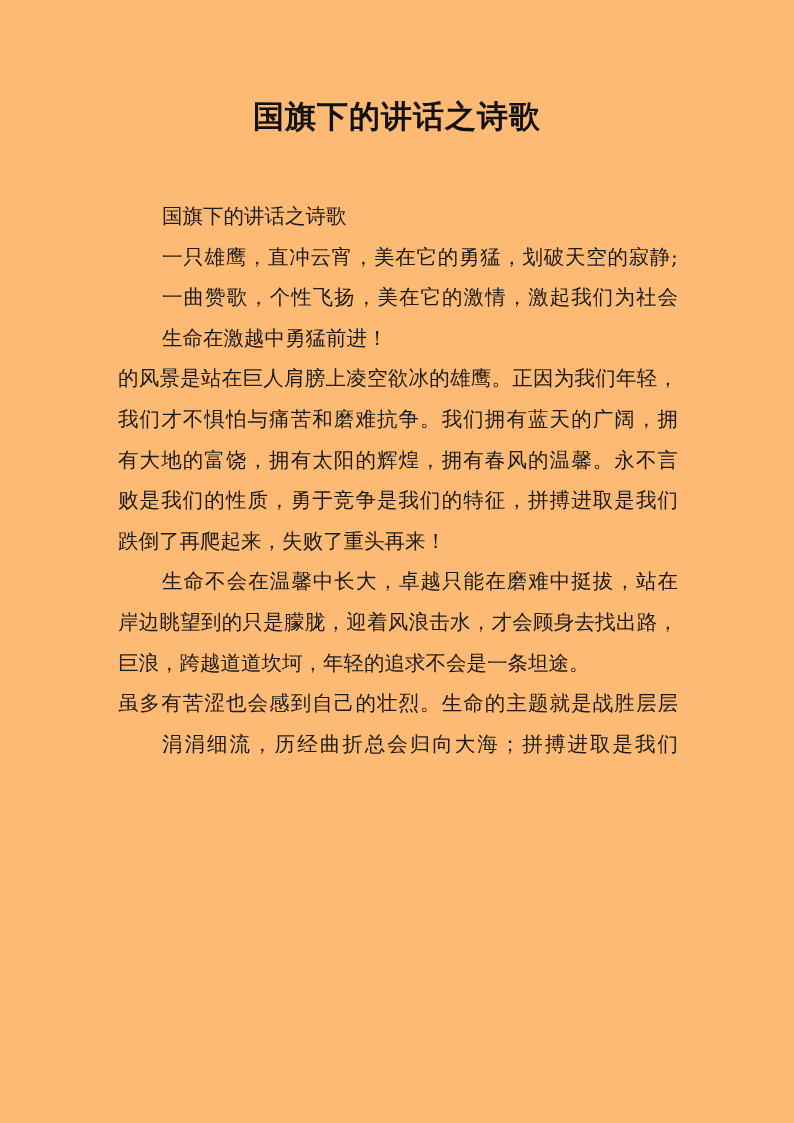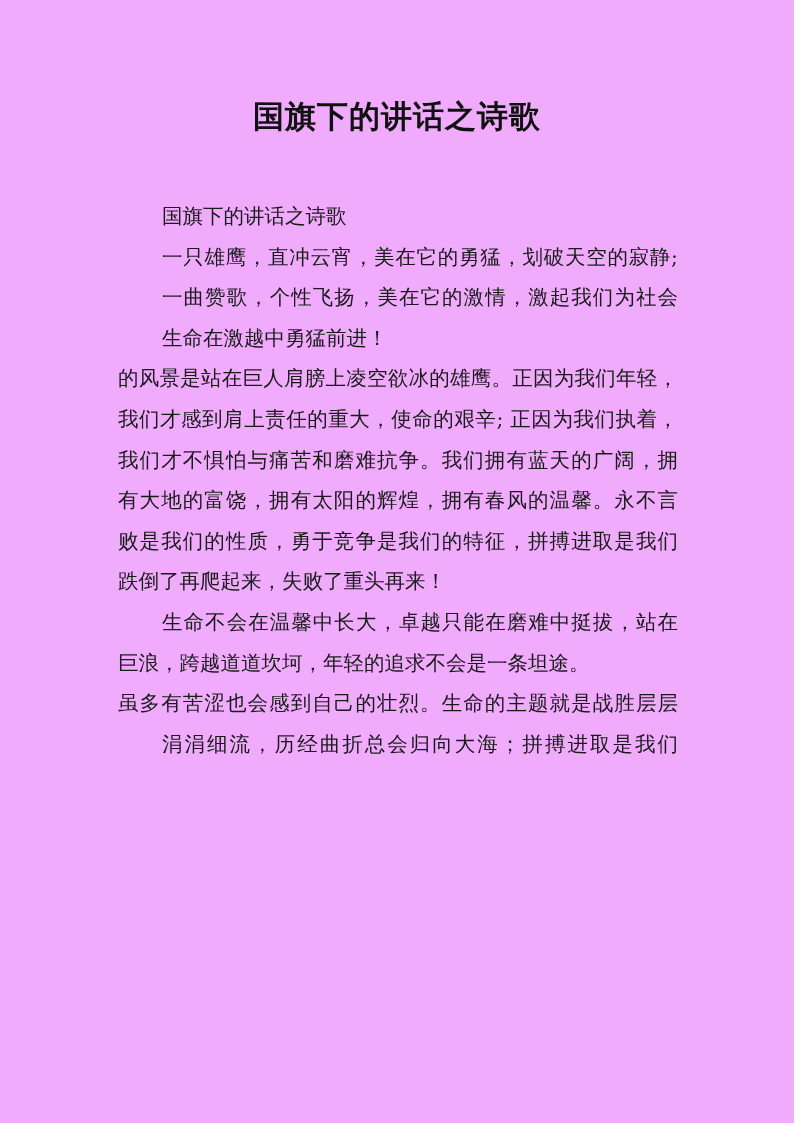--- a/index.html
+++ b/index.html
@@ -13,21 +13,21 @@
       position: relative;
       overflow: hidden;
       font-family: "DejaVu Serif", "Liberation Serif", serif;
       color: #111111;
     }
     .page {
       position: absolute;
       left: 0; top: 0;
       width: 794px;
       height: 1123px;
-      background: #f0abfc;
+      background: #fdba74;
     }
     .title {
       position: absolute;
       left: 0;
       top: 92px;
       width: 794px;
       text-align: center;
       font-size: 31px;
       font-weight: bold;
       letter-spacing: 1px;
@@ -57,23 +57,23 @@
 
 <div class="page">
   <div class="title">国旗下的讲话之诗歌</div>
 
   <div class="body-text">
     <div class="line indent last">国旗下的讲话之诗歌</div>
     <div class="line indent">一只雄鹰，直冲云宵，美在它的勇猛，划破天空的寂静;</div>
     <div class="line indent">一曲赞歌，个性飞扬，美在它的激情，激起我们为社会</div>
     <div class="line indent last">生命在激越中勇猛前进！</div>
     <div class="line">的风景是站在巨人肩膀上凌空欲冰的雄鹰。正因为我们年轻，</div>
-    <div class="line">我们才感到肩上责任的重大，使命的艰辛; 正因为我们执着，</div>
     <div class="line">我们才不惧怕与痛苦和磨难抗争。我们拥有蓝天的广阔，拥</div>
     <div class="line">有大地的富饶，拥有太阳的辉煌，拥有春风的温馨。永不言</div>
     <div class="line">败是我们的性质，勇于竞争是我们的特征，拼搏进取是我们</div>
     <div class="line last">跌倒了再爬起来，失败了重头再来！</div>
     <div class="line indent">生命不会在温馨中长大，卓越只能在磨难中挺拔，站在</div>
+    <div class="line">岸边眺望到的只是朦胧，迎着风浪击水，才会顾身去找出路，</div>
     <div class="line last">巨浪，跨越道道坎坷，年轻的追求不会是一条坦途。</div>
     <div class="line">虽多有苦涩也会感到自己的壮烈。生命的主题就是战胜层层</div>
     <div class="line indent">涓涓细流，历经曲折总会归向大海；拼搏进取是我们</div>
   </div>
 </div>
 
 </body></html>

